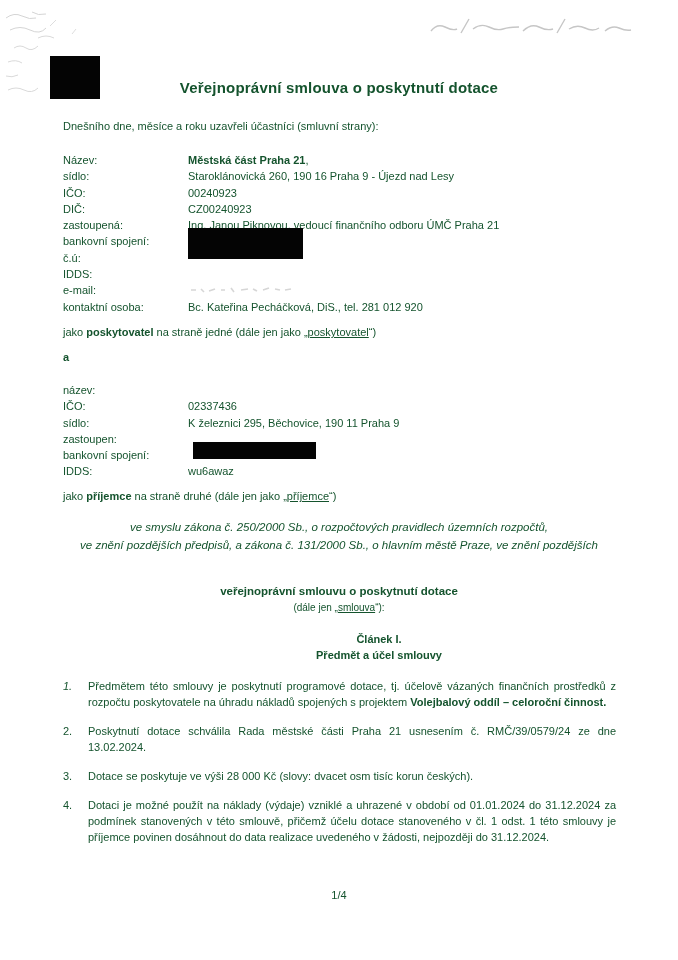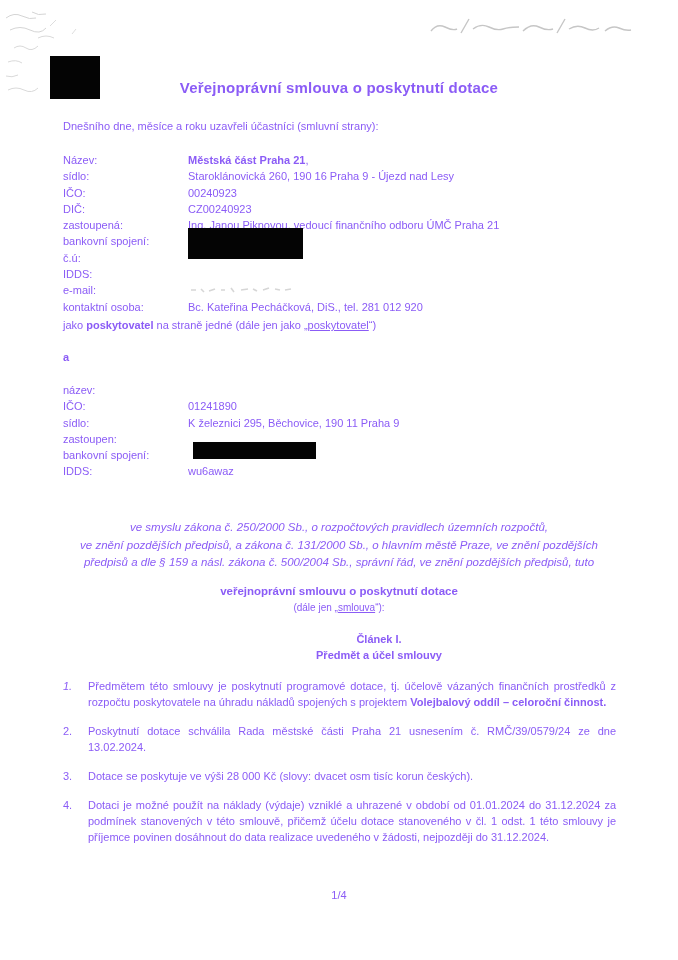--- a/index.html
+++ b/index.html
@@ -1,18 +1,18 @@
 <!DOCTYPE html>
 <html><head>
 <meta charset="utf-8">
 <style>
   html,body{margin:0;padding:0;background:#ffffff;}
   .page{
     position:relative;width:678px;height:960px;background:#ffffff;overflow:hidden;
-    font-family:"Liberation Sans",sans-serif;color:#8b5cf6;
+    font-family:"Liberation Sans",sans-serif;color:#14532d;
   }
   .abs{position:absolute;}
   .doc-title{
     top:79px;left:0;width:678px;text-align:center;
     font-size:15px;font-weight:bold;letter-spacing:.2px;
   }
   .intro-line{top:120px;left:63px;font-size:11px;}
   .party-block{left:63px;width:560px;font-size:11px;}
   .field-row{display:flex;height:16.3px;line-height:16.3px;}
   .field-label{width:125px;flex:none;}
@@ -98,58 +98,60 @@
       <span class="field-value">Bc. Kateřina Pecháčková, DiS., tel. 281 012 920</span>
     </div>
   </div>
 
   <div class="abs redaction red-provider"></div>
 
   <svg class="abs hw" style="top:283px;left:189px;" width="115" height="12" viewBox="0 0 115 12">
     <path d="M2 7 l5 0 M12 6 l3 3 M20 8 l6 -2 M32 7 l4 0 M42 5 l3 4 M52 7 l7 -1 M64 6 l4 2 M74 7 l6 -2 M86 6 l5 1 M96 7 l6 -1" stroke="#c9c9c9" stroke-width="1.6" fill="none"></path>
   </svg>
 
-  <div class="abs role-line" style="top:319px;">
+  <div class="abs role-line" style="top:326px;">
     <span>jako </span><b>poskytovatel</b><span> na straně jedné (dále jen jako „</span><span class="u">poskytovatel</span><span>“)</span>
   </div>
 
   <div class="abs sep-a">a</div>
 
   <div class="abs party-block" style="top:382px;">
     <div class="field-row">
       <span class="field-label">název:</span>
     </div>
     <div class="field-row">
       <span class="field-label">IČO:</span>
-      <span class="field-value">01241890</span>
+      <span class="field-value">02337436</span>
     </div>
     <div class="field-row">
       <span class="field-label">sídlo:</span>
       <span class="field-value">K železnici 295, Běchovice, 190 11 Praha 9</span>
     </div>
     <div class="field-row">
       <span class="field-label">zastoupen:</span>
     </div>
     <div class="field-row">
       <span class="field-label">bankovní spojení:</span>
       <span class="field-value"></span>
     </div>
     <div class="field-row">
       <span class="field-label">IDDS:</span>
       <span class="field-value">wu6awaz</span>
     </div>
   </div>
 
   <div class="abs redaction red-recipient"></div>
 
+  <div class="abs role-line" style="top:490px;">
+    <span>jako </span><b>příjemce</b><span> na straně druhé (dále jen jako „</span><span class="u">příjemce</span><span>“)</span>
+  </div>
 
   <div class="abs legal-clause">
     <div>ve smyslu zákona č. 250/2000 Sb., o rozpočtových pravidlech územních rozpočtů,</div>
     <div>ve znění pozdějších předpisů, a zákona č. 131/2000 Sb., o hlavním městě Praze, ve znění pozdějších</div>
-    <div>předpisů a dle § 159 a násl. zákona č. 500/2004 Sb., správní řád, ve znění pozdějších předpisů, tuto</div>
   </div>
 
   <div class="abs contract-bold">veřejnoprávní smlouvu o poskytnutí dotace</div>
   <div class="abs contract-sub">
     <span>(dále jen „</span><span class="u">smlouva</span><span>“):</span>
   </div>
 
   <div class="abs article-head">
     <div>Článek I.</div>
     <div>Předmět a účel smlouvy</div>

